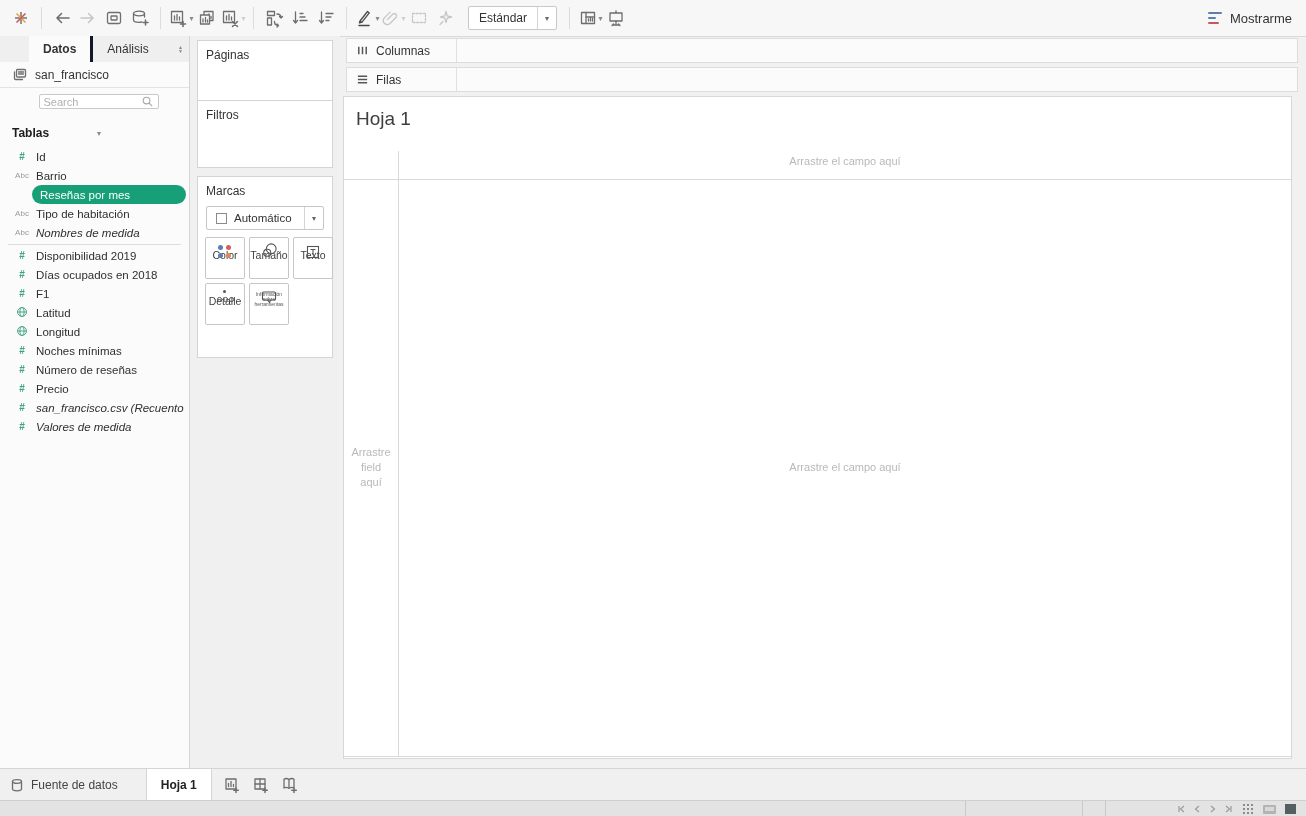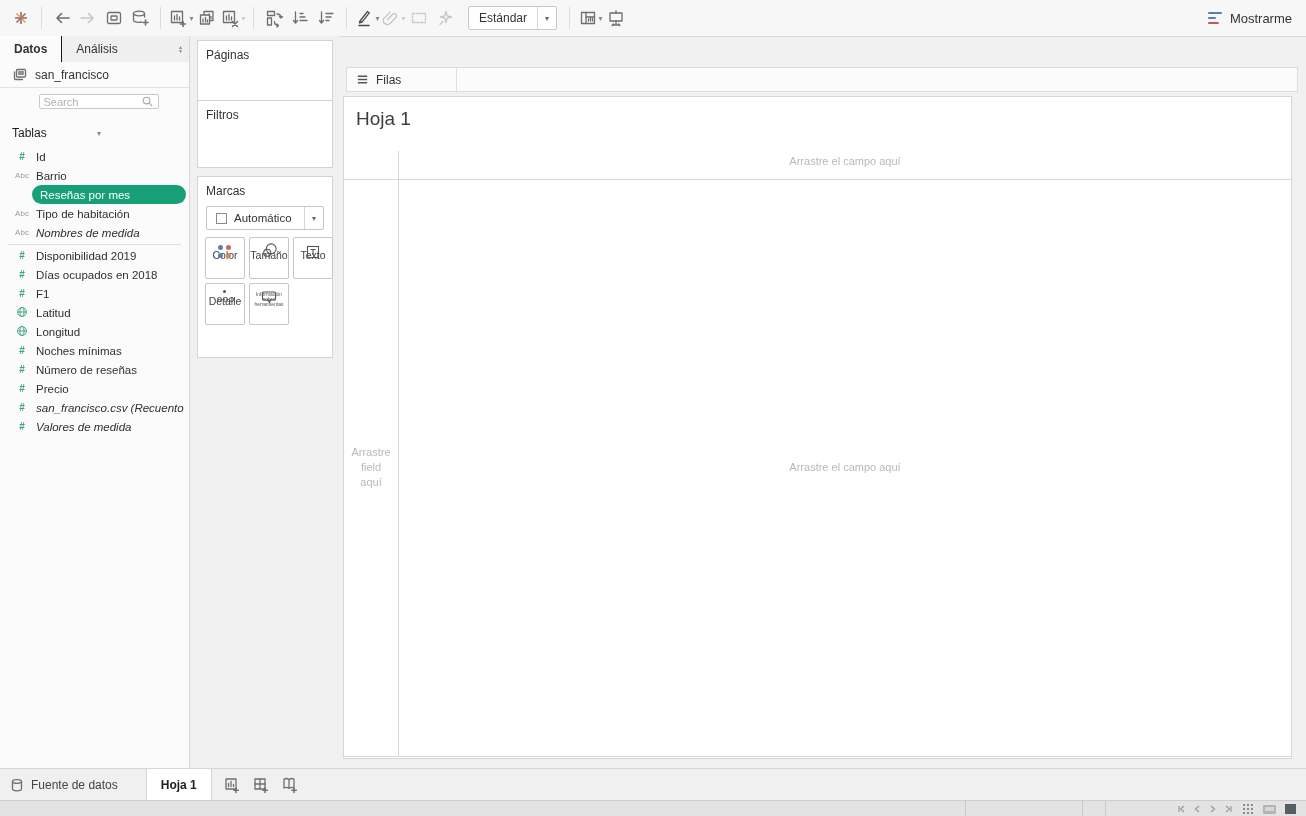--- a/index.html
+++ b/index.html
@@ -27,35 +27,35 @@
   .showme .txt{font-size:13px;color:#333;}
   .smicon{width:15px;height:13px;display:flex;flex-direction:column;justify-content:space-between;padding:1px 0;}
   .smicon i{display:block;height:2.4px;border-radius:1px;}
 
   
   .sidebar{position:absolute;left:0;top:36px;width:190px;height:732px;background:#fbfbfb;
            border-right:1px solid #d6d6d6;box-sizing:border-box;}
   .dtabs{position:absolute;left:0;top:0;width:100%;height:26px;display:flex;
          border-bottom:1px solid #d6d6d6;background:#efefef;}
   .dtab{display:flex;align-items:center;padding:0 14px;font-size:12px;color:#333;cursor:pointer;}
-  .dtab.active{background:#fbfbfb;font-weight:bold;border-right:1px solid #0f172a;}
+  .dtab.active{background:#fbfbfb;font-weight:bold;border-right:3px solid #0f172a;margin-left:29px;}
   .tabcollapse{margin-left:auto;display:flex;flex-direction:column;justify-content:center;
                padding:0 6px;font-size:5px;color:#888;line-height:4px;cursor:pointer;}
   .dsrow{position:absolute;left:0;top:26px;width:100%;height:26px;display:flex;align-items:center;
          gap:7px;padding-left:12px;box-sizing:border-box;border-bottom:1px solid #e3e3e3;
          background:#fbfbfb;cursor:pointer;}
   .dsrow .txt{font-size:12px;color:#333;}
   .searchrow{position:absolute;left:0;top:58px;width:100%;height:28px;display:flex;
              align-items:center;padding-left:8px;box-sizing:border-box;gap:5px;flex-direction:column;}
   .searchbox{display:flex;align-items:center;width:118px;height:20px;background:#fff;
              border:1px solid #c9c9c9;border-radius:2px;}
   .searchbox input{border:0;outline:0;flex:1;min-width:0;font-size:11px;padding:0 4px;
                    font-family:"Liberation Sans",sans-serif;color:#333;background:transparent;}
   .searchbox input::placeholder{color:#b0b0b0;}
-  .tableshdr{position:absolute;left:12px;top:90px;font-size:12px;font-weight:normal;color:#1c1c1c;}
+  .tableshdr{position:absolute;left:12px;top:90px;font-size:12px;font-weight:bold;color:#1c1c1c;}
   .fields{position:absolute;left:0;top:111px;width:100%;}
   .frow{position:absolute;left:0;width:100%;height:19px;display:flex;align-items:center;cursor:pointer;}
   .fi{width:16px;margin-left:14px;text-align:center;flex:0 0 auto;}
   .fi.num{color:#41a184;font-size:10px;font-weight:bold;}
   .fi.str{color:#9a9a9a;font-size:8px;letter-spacing:0;}
   .flabel{font-size:11.5px;color:#2f2f2f;margin-left:6px;white-space:nowrap;overflow:hidden;}
   .frow.it .flabel{font-style:italic;}
   .frow.sel .pill{position:absolute;left:32px;right:3px;top:0;height:19px;background:#17a077;
                   border-radius:9.5px;}
   .frow.sel .fi.num{color:#fff;position:relative;z-index:1;margin-left:12px;visibility:hidden;}
@@ -450,20 +450,31 @@
       <div class="mbtn" style="left:51px;top:106px">
         <svg width="18" height="15" viewBox="0 0 18 15" style="position:absolute;top:6px;left:50%;transform:translateX(-50%);stroke:#555;fill:none;stroke-width:1.1">
           <rect x="2.5" y="2" width="13" height="8" rx="1"></rect>
           <path d="M7.5 10 L9.5 12.5 L10.5 10"></path>
         </svg>
         <span class="lab tiny">Información sobre herramientas</span>
       </div>
     </div>
   </div>
 
+  <div class="shelf" style="top:38px">
+    <div class="cap">
+      <svg width="13" height="13" viewBox="0 0 14 14" style="stroke:#555;stroke-width:1.6">
+        <line x1="3" y1="3" x2="3" y2="11"></line>
+          <line x1="7" y1="3" x2="7" y2="11"></line>
+          <line x1="11" y1="3" x2="11" y2="11"></line>
+      </svg>
+      <span class="txt">Columnas</span>
+    </div>
+    <div class="well"></div>
+  </div>
   <div class="shelf" style="top:67px">
     <div class="cap">
       <svg width="13" height="13" viewBox="0 0 14 14" style="stroke:#555;stroke-width:1.6">
         <line x1="2" y1="3.5" x2="12" y2="3.5"></line>
           <line x1="2" y1="7" x2="12" y2="7"></line>
           <line x1="2" y1="10.5" x2="12" y2="10.5"></line>
       </svg>
       <span class="txt">Filas</span>
     </div>
     <div class="well"></div>

